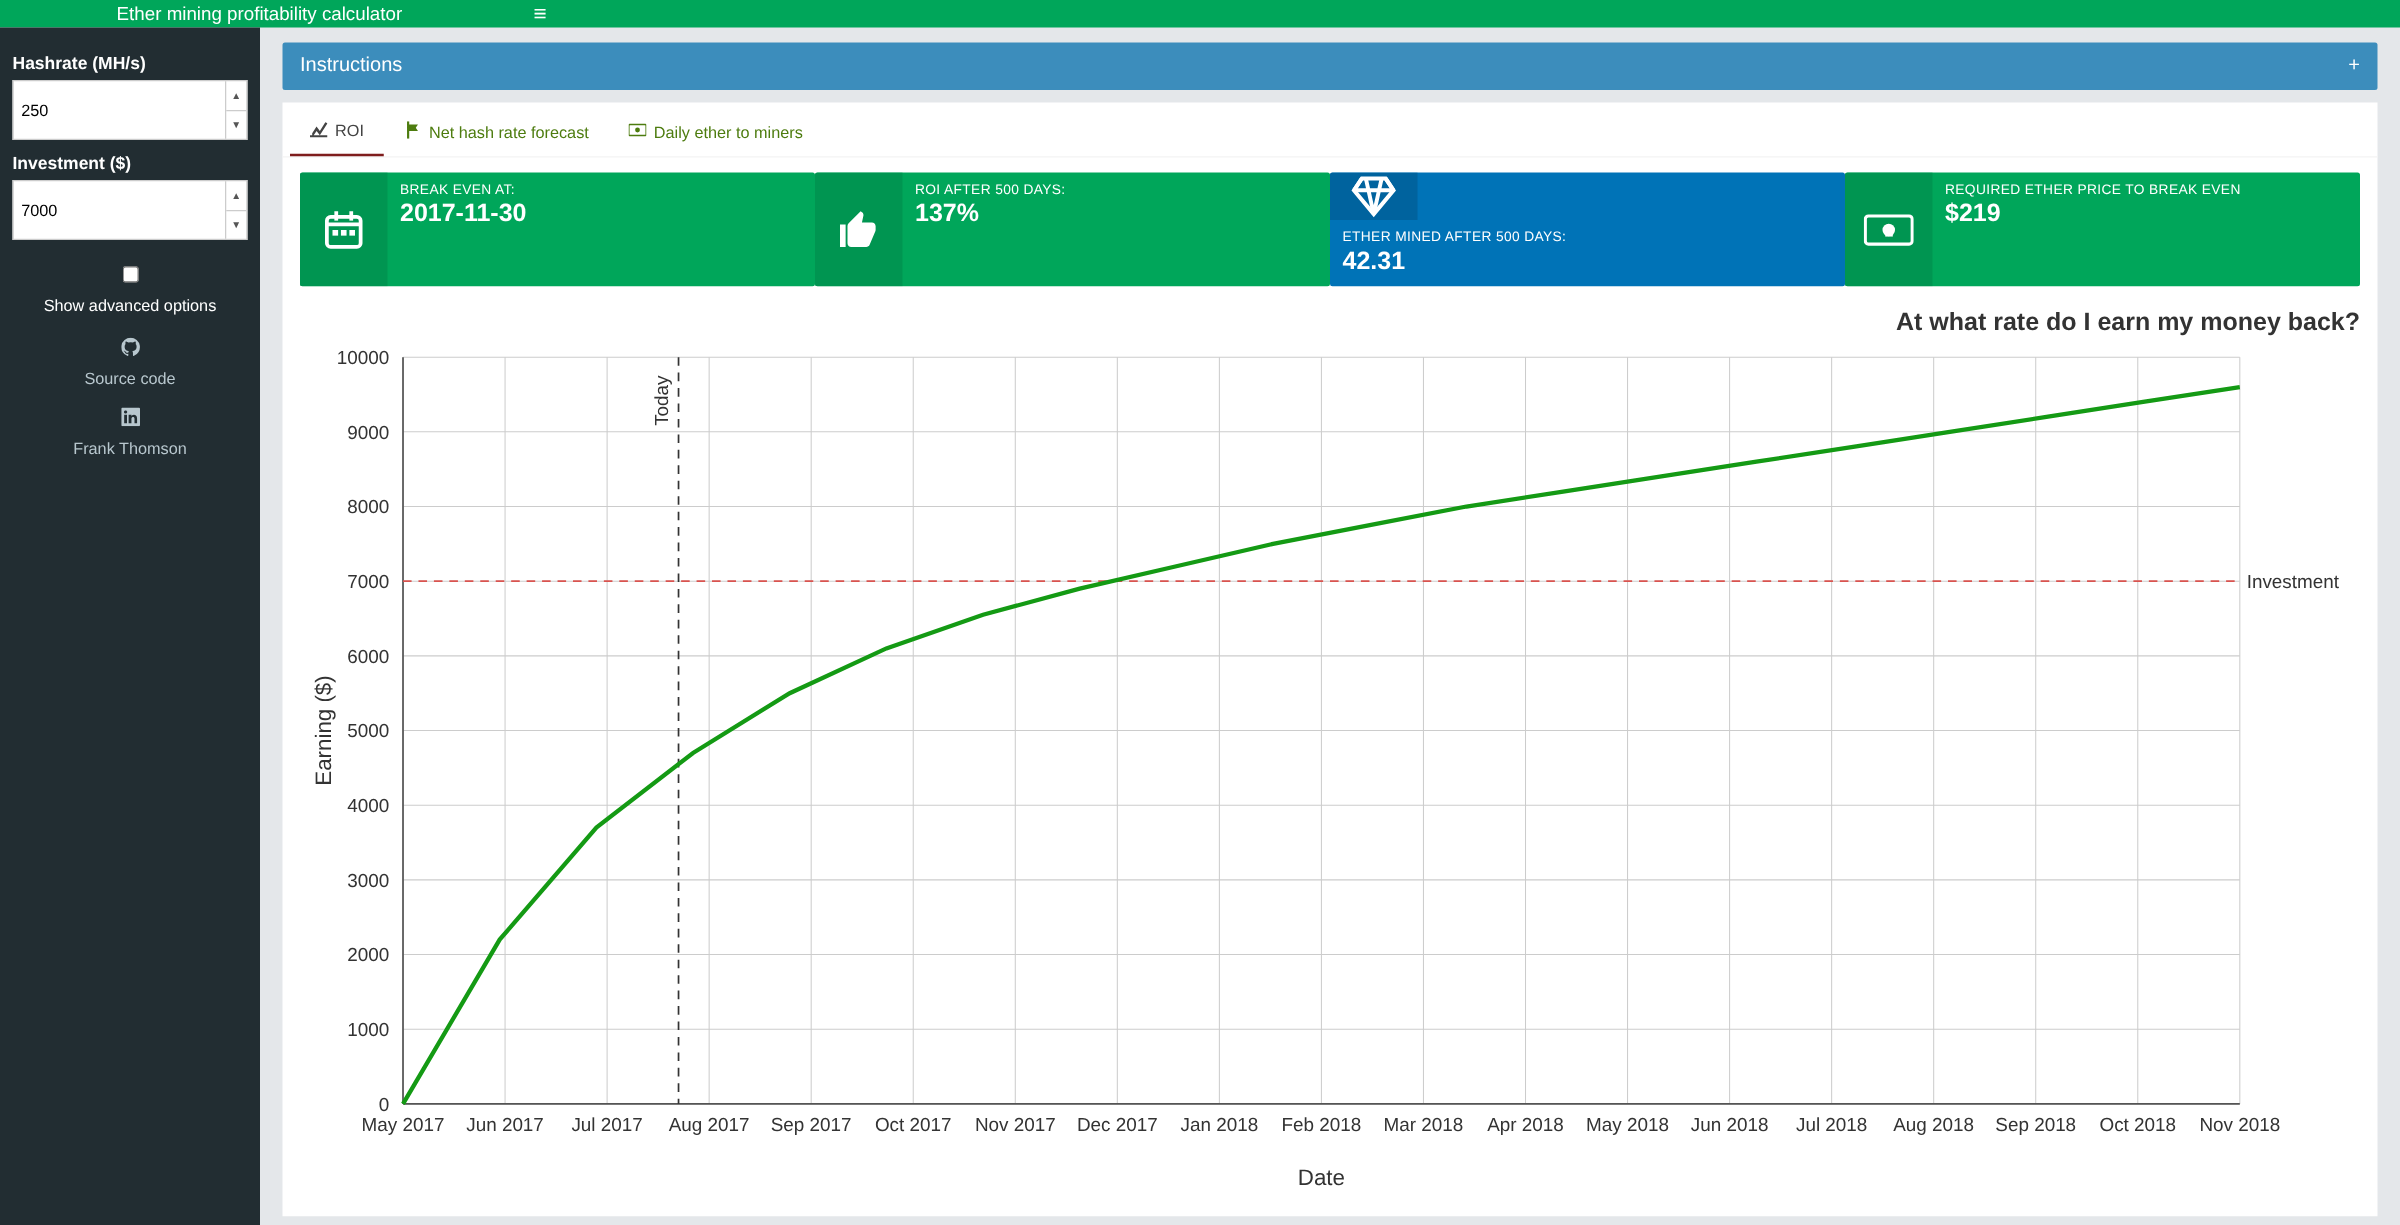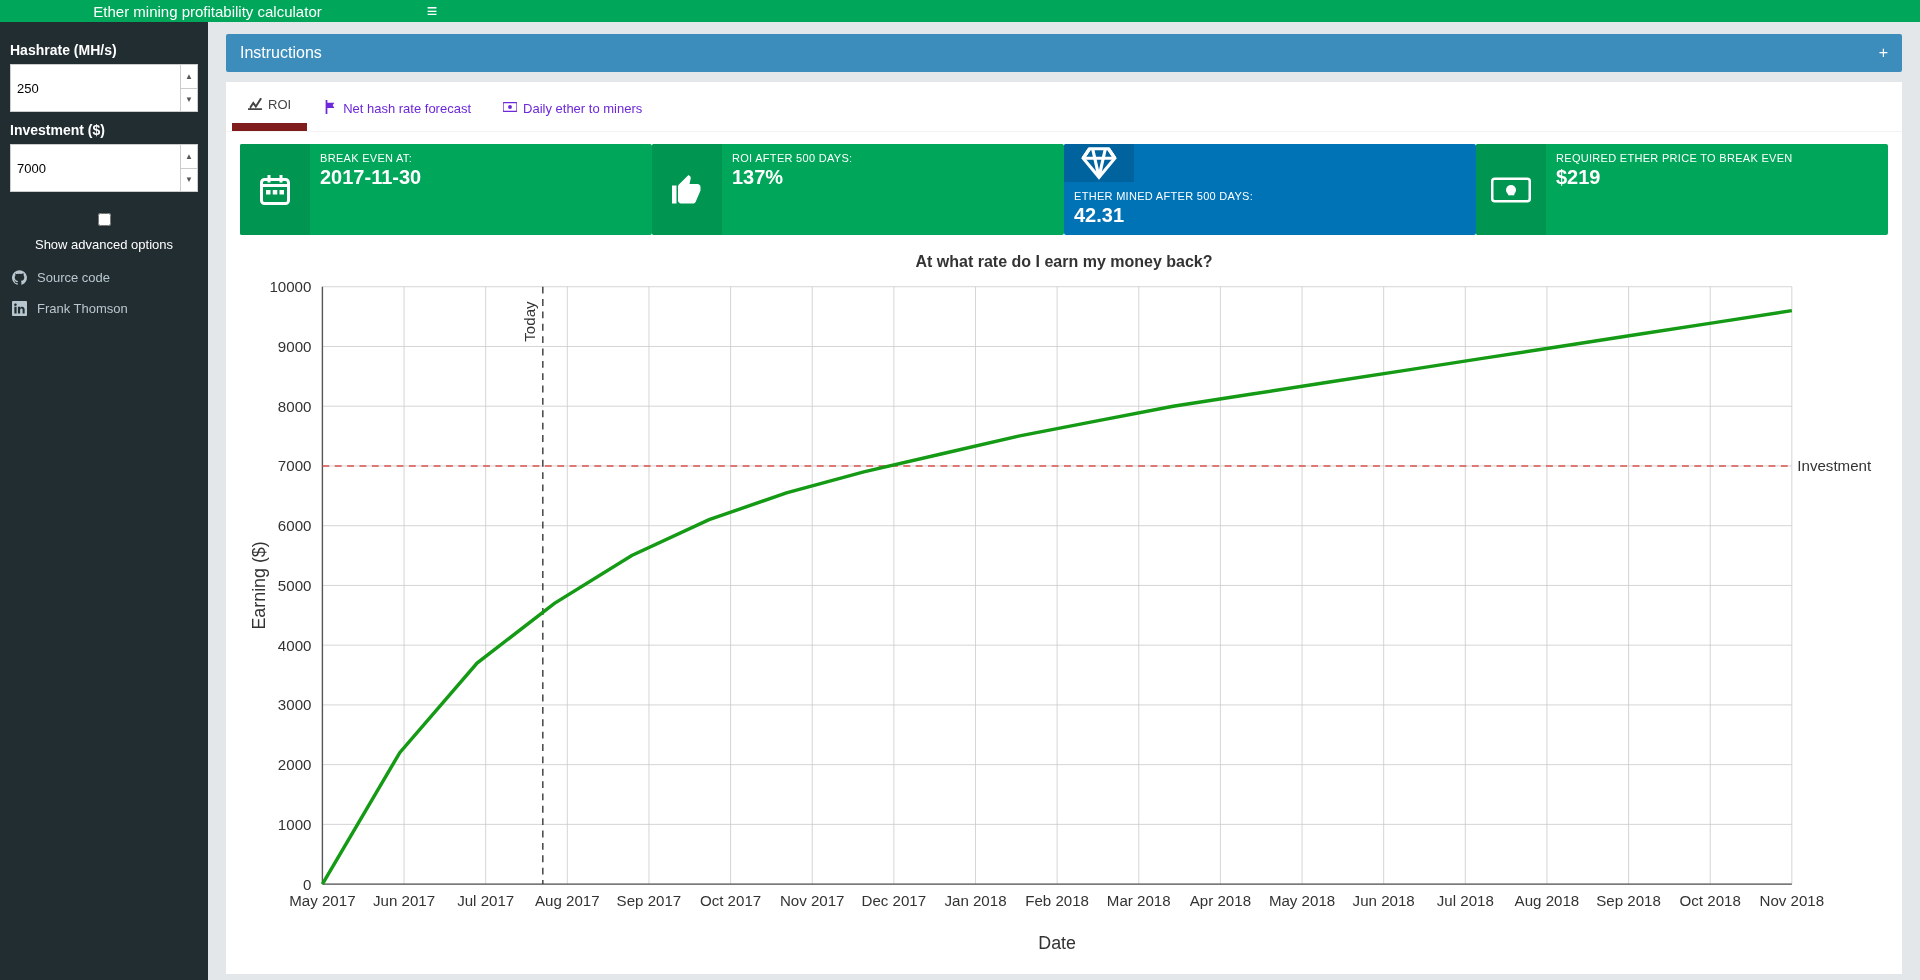--- a/index.html
+++ b/index.html
@@ -9,38 +9,38 @@
 .layout { display:flex; min-height:calc(100vh - 34px); }
 .sidebar { width:188px; background:#222D32; color:#fff; padding:10px 10px 0 10px; font-size:14px; }
 .sidebar label.block { display:block; margin-top:10px; margin-bottom:6px; font-weight:700; font-size:14px; color:#fff; }
 .num-wrap { position:relative; }
 .num-wrap input { width:100%; height:48px; box-sizing:border-box; padding:4px 18px 4px 6px; border:1px solid #ccc; font-size:13px; }
 .spin { position:absolute; right:1px; top:1px; bottom:1px; width:16px; display:flex; flex-direction:column; border-left:1px solid #ccc; }
 .spin span { flex:1; display:flex; align-items:center; justify-content:center; font-size:8px; color:#555; cursor:pointer; border-bottom:1px solid #ccc; }
 .spin span:last-child{ border-bottom:none; }
 .adv { display:flex; align-items:center; gap:8px; margin-top:18px; font-size:13px;flex-direction:column; }
 .adv input { width:13px; height:13px; }
-.nav-item { display:flex; align-items:flex-end; gap:10px; color:#b8c7ce; padding:8px 2px; cursor:pointer; font-size:13px; }
+.nav-item { display:flex; align-items:center; gap:10px; color:#b8c7ce; padding:8px 2px; cursor:pointer; font-size:13px;flex-direction:column; }
 .nav-item svg { flex:0 0 auto; }
 .content { flex:1; padding:12px 18px 30px 18px; }
 .instructions { background:#3C8DBC; color:#ffffff; padding:10px 14px; border-radius:2px; display:flex; justify-content:space-between; align-items:center; font-size:16px; }
 .panel { background:#fff; margin-top:10px; }
 .tabs { display:flex; border-bottom:1px solid #f4f4f4; padding:4px 6px 0 6px; }
-.tab { padding:10px 16px; font-size:13px; color:#6d28d9; display:flex; align-items:center; gap:6px; cursor:pointer; }
-.tab.active { color:#444; border-bottom:8px solid #7f1d1d; }
+.tab { padding:10px 16px; font-size:13px; color:#4d7c0f; display:flex; align-items:center; gap:6px; cursor:pointer; }
+.tab.active { color:#444; border-bottom:2px solid #7f1d1d; }
 .kpis { display:flex; padding:12px 14px 4px 14px; }
 .kpi { flex:1; display:flex; color:#fff; border-radius:2px; overflow:hidden; min-height:68px; }
 .kpi .icon { width:70px; display:flex; align-items:center; justify-content:center; }
 .kpi .body { padding:8px 10px; }
 .kpi .label { font-size:11px; letter-spacing:.3px; }
 .kpi .value { font-size:20px; font-weight:700; margin-top:2px; }
 .kpi.green  { background:#00A65A; } .kpi.green  .icon{ background:#009551; }
 .kpi.blue   { background:#0073B7;flex-direction:column; } .kpi.blue   .icon{ background:#00639e; }
 .chart-wrap { padding:8px 14px 14px 14px; }
-.chart-title { text-align:center; font-weight:700; font-size:16px; color:#333; margin:6px 0 2px; }
+.chart-title { text-align:right; font-weight:700; font-size:20px; color:#333; margin:6px 0 2px; }
 .plot-area { position:relative; width:100%; }
 #plot { width:100%; height:auto; display:block; }
 .tick-text { font-size:11px; fill:#333; }
 .axis-label { font-size:13px; fill:#333; }
 </style>
 </head>
 <body>
 
 <div class="topbar">
   <div class="brand">Ether mining profitability calculator</div>

